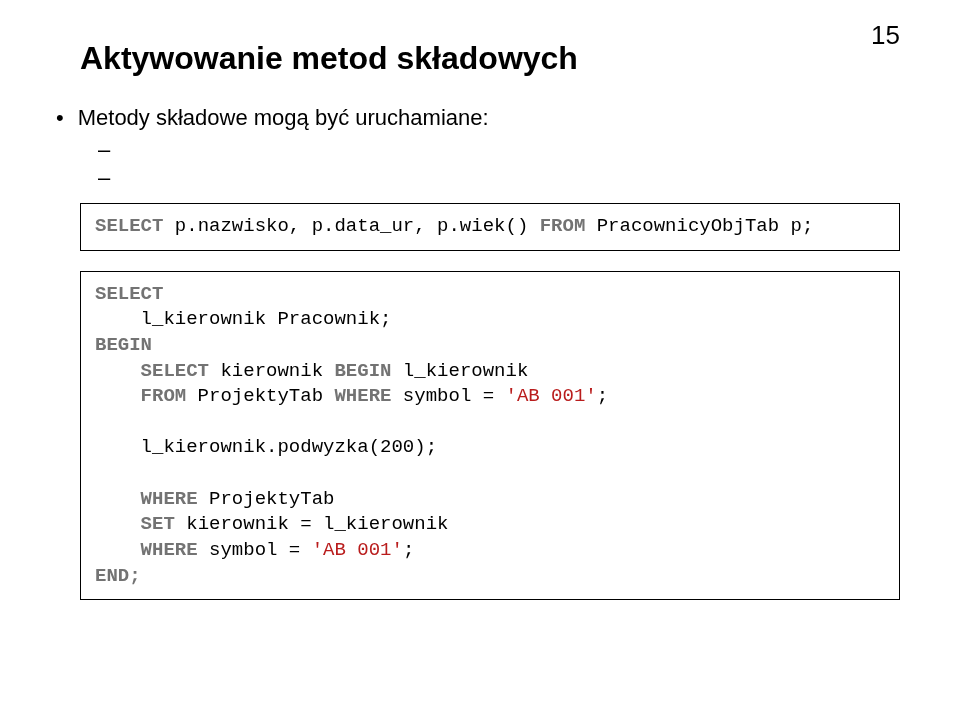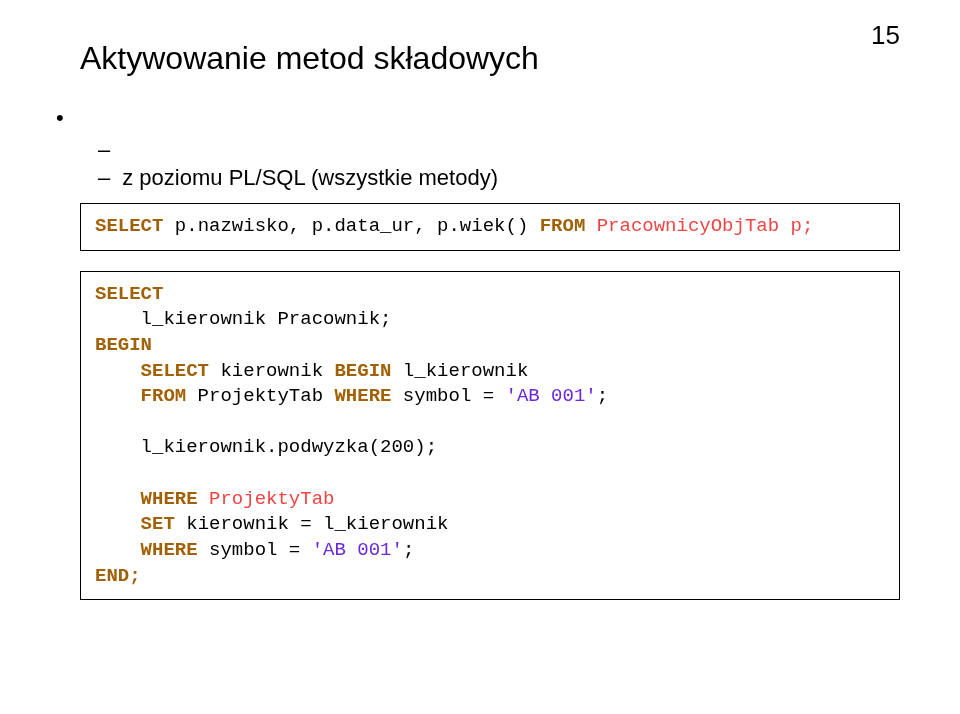--- a/index.html
+++ b/index.html
@@ -12,21 +12,21 @@
     height: 714px;
     box-sizing: border-box;
   }
   .header-row {
     display: flex;
     justify-content: space-between;
     align-items: flex-start;
   }
   .title {
     font-size: 32px;
-    font-weight: normal;
+    font-weight: bold;
     margin: 0 0 28px 0;
     text-align: center;
   }
   .page-num {
     font-size: 26px;
     margin-top: -20px;
   }
   .bullet-block {
     font-size: 22px;
     margin: 0 0 12px 0;
@@ -55,43 +55,43 @@
   }
   .code-box {
     border: 1.5px solid #000;
     padding: 10px 14px;
     font-family: "Courier New", Courier, monospace;
     font-size: 19px;
     line-height: 1.35;
     margin-bottom: 20px;
     white-space: pre;
   }
-  .kw { color: #a16207; font-weight: bold; }
-  .ident { color: #ef4444; margin-top: 14px; }
-  .str { color: #6d28d9; text-align: center; }
+  .kw { color: #737373; font-weight: bold; }
+  .ident { color: #000000; margin-top: 14px; }
+  .str { color: #b91c1c; text-align: center; }
 </style>
 </head>
 <body>
 
 <div class="header-row">
   <h1 class="title">Aktywowanie metod składowych</h1>
   <div class="page-num">15</div>
 </div>
 
 <div class="bullet-block">
   <div class="bullet-main">
     <span class="bullet-dot">•</span>
+    <span>Metody składowe mogą być uruchamiane:</span>
   </div>
   <div class="sub-list">
     <div class="sub-item">
       <span class="dash">–</span>
     </div>
     <div class="sub-item">
       <span class="dash">–</span>
-      <span>z poziomu PL/SQL (wszystkie metody)</span>
     </div>
   </div>
 </div>
 
 <div class="code-box"><span class="kw">SELECT</span><span> p.nazwisko, p.data_ur, p.wiek() </span><span class="kw">FROM</span><span class="ident"> PracownicyObjTab p;</span></div>
 
 <div class="code-box"><span class="kw">SELECT</span>
 <span>    l_kierownik Pracownik;</span>
 <span class="kw">BEGIN</span>
 <span class="kw">    SELECT</span><span> kierownik </span><span class="kw">BEGIN</span><span> l_kierownik</span>

